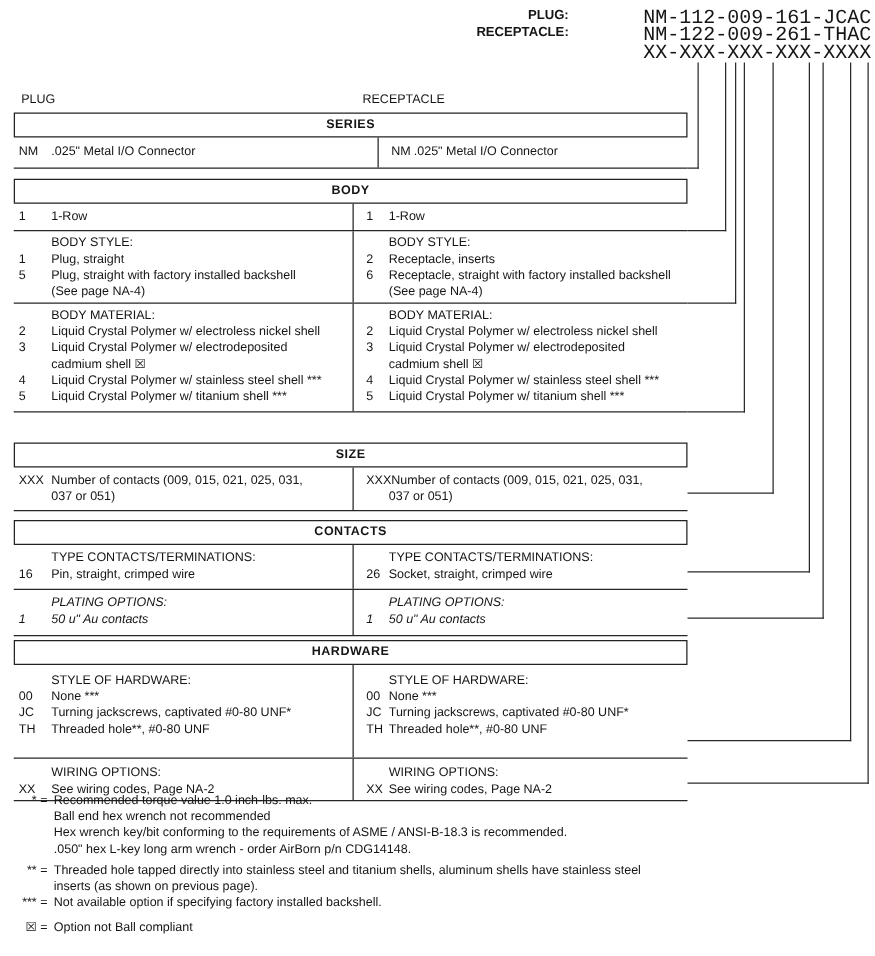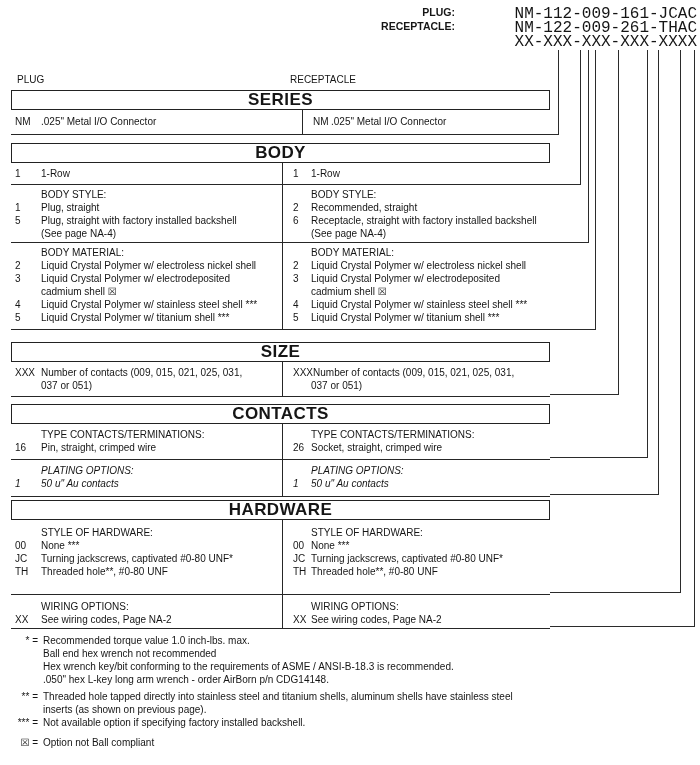--- a/index.html
+++ b/index.html
@@ -10,38 +10,38 @@
   .pn { position:absolute; top:5px; right:3px; width:420px; }
   .pn-row { position:relative; height:14px; }
   .pn-label { position:absolute; right:242px; top:1px; font-weight:bold; font-size:10.5px;text-align:center; }
   .pn-value { position:absolute; right:0; top:0; font-family:Liberation Mono, monospace; font-size:16px; }
 
   .collabel { position:absolute; top:74px; font-size:10px; }
 
   
   .table { position:absolute; left:11px; top:90px; width:539px; font-size:10px; line-height:13px; }
   .hdr-box { box-sizing:border-box; height:20px; border:1.5px solid #222; text-align:center;
-             font-weight:bold; font-size:17px; line-height:17px; letter-spacing:0.4px; }
+             font-weight:bold; font-size:10px; line-height:17px; letter-spacing:0.4px; }
   .block { box-sizing:border-box; display:flex; border-bottom:1.3px solid #262626; }
   .cl { box-sizing:border-box; width:271px; padding-left:4px; }
   .cr { box-sizing:border-box; flex:1; border-left:1.4px solid #262626; padding-left:10px; }
   .row { display:flex; white-space:nowrap; }
   .cl .code { flex:0 0 26px; }
   .cr .code { flex:0 0 18px; }
   .cl .head, .cl .cont { margin-left:26px; white-space:nowrap; }
   .cr .head, .cr .cont { margin-left:18px; white-space:nowrap; }
   .desc { white-space:nowrap; }
 
   .pt5 > div { padding-top:5px; }  .h25 { height:25px;gap:20px; }
   .pt4 > div { padding-top:4px; }  .h22 { height:22px; }
   .pt3 > div { padding-top:3px; }  .h58 { height:58px;justify-content:center; }
   .h87 { height:87px; } .h35 { height:35px; } .h36 { height:36px; }
   .h37 { height:37px;font-style:italic; } .h75 { height:75px; } .h34 { height:34px; }
   .pt6 > div { padding-top:6px; }
-  .mt8 { margin-top:8px; } .mt10 { margin-top:12px; } .mt7 { margin-top:7px; } .mt3 { margin-top:3px; }
+  .mt8 { margin-top:8px; } .mt10 { margin-top:24px; } .mt7 { margin-top:7px; } .mt3 { margin-top:3px; }
 
   
   .vln { position:absolute; width:1.3px; background:#2b2b2b; }
   .hln { position:absolute; height:1.3px; background:#2b2b2b; }
 
   
   .footnotes { position:absolute; left:12px; top:634px; width:684px; font-size:10px; line-height:13px; }
   .fn { display:flex; }
   .fn-marker { flex:0 0 26px; text-align:right; white-space:pre; }
   .fn-text { margin-left:5px; }
@@ -114,21 +114,21 @@
         <div class="row">
             <span class="code">5</span>
             <span class="desc">Plug, straight with factory installed backshell</span>
           </div>
         <div class="cont">(See page NA-4)</div>
       </div>
       <div class="cr">
         <div class="head">BODY STYLE:</div>
         <div class="row">
             <span class="code">2</span>
-            <span class="desc">Recommended, straight</span>
+            <span class="desc">Receptacle, inserts</span>
           </div>
         <div class="row">
             <span class="code">6</span>
             <span class="desc">Receptacle, straight with factory installed backshell</span>
           </div>
         <div class="cont">(See page NA-4)</div>
       </div>
     </div>
 
     <div class="block pt3 h87">

